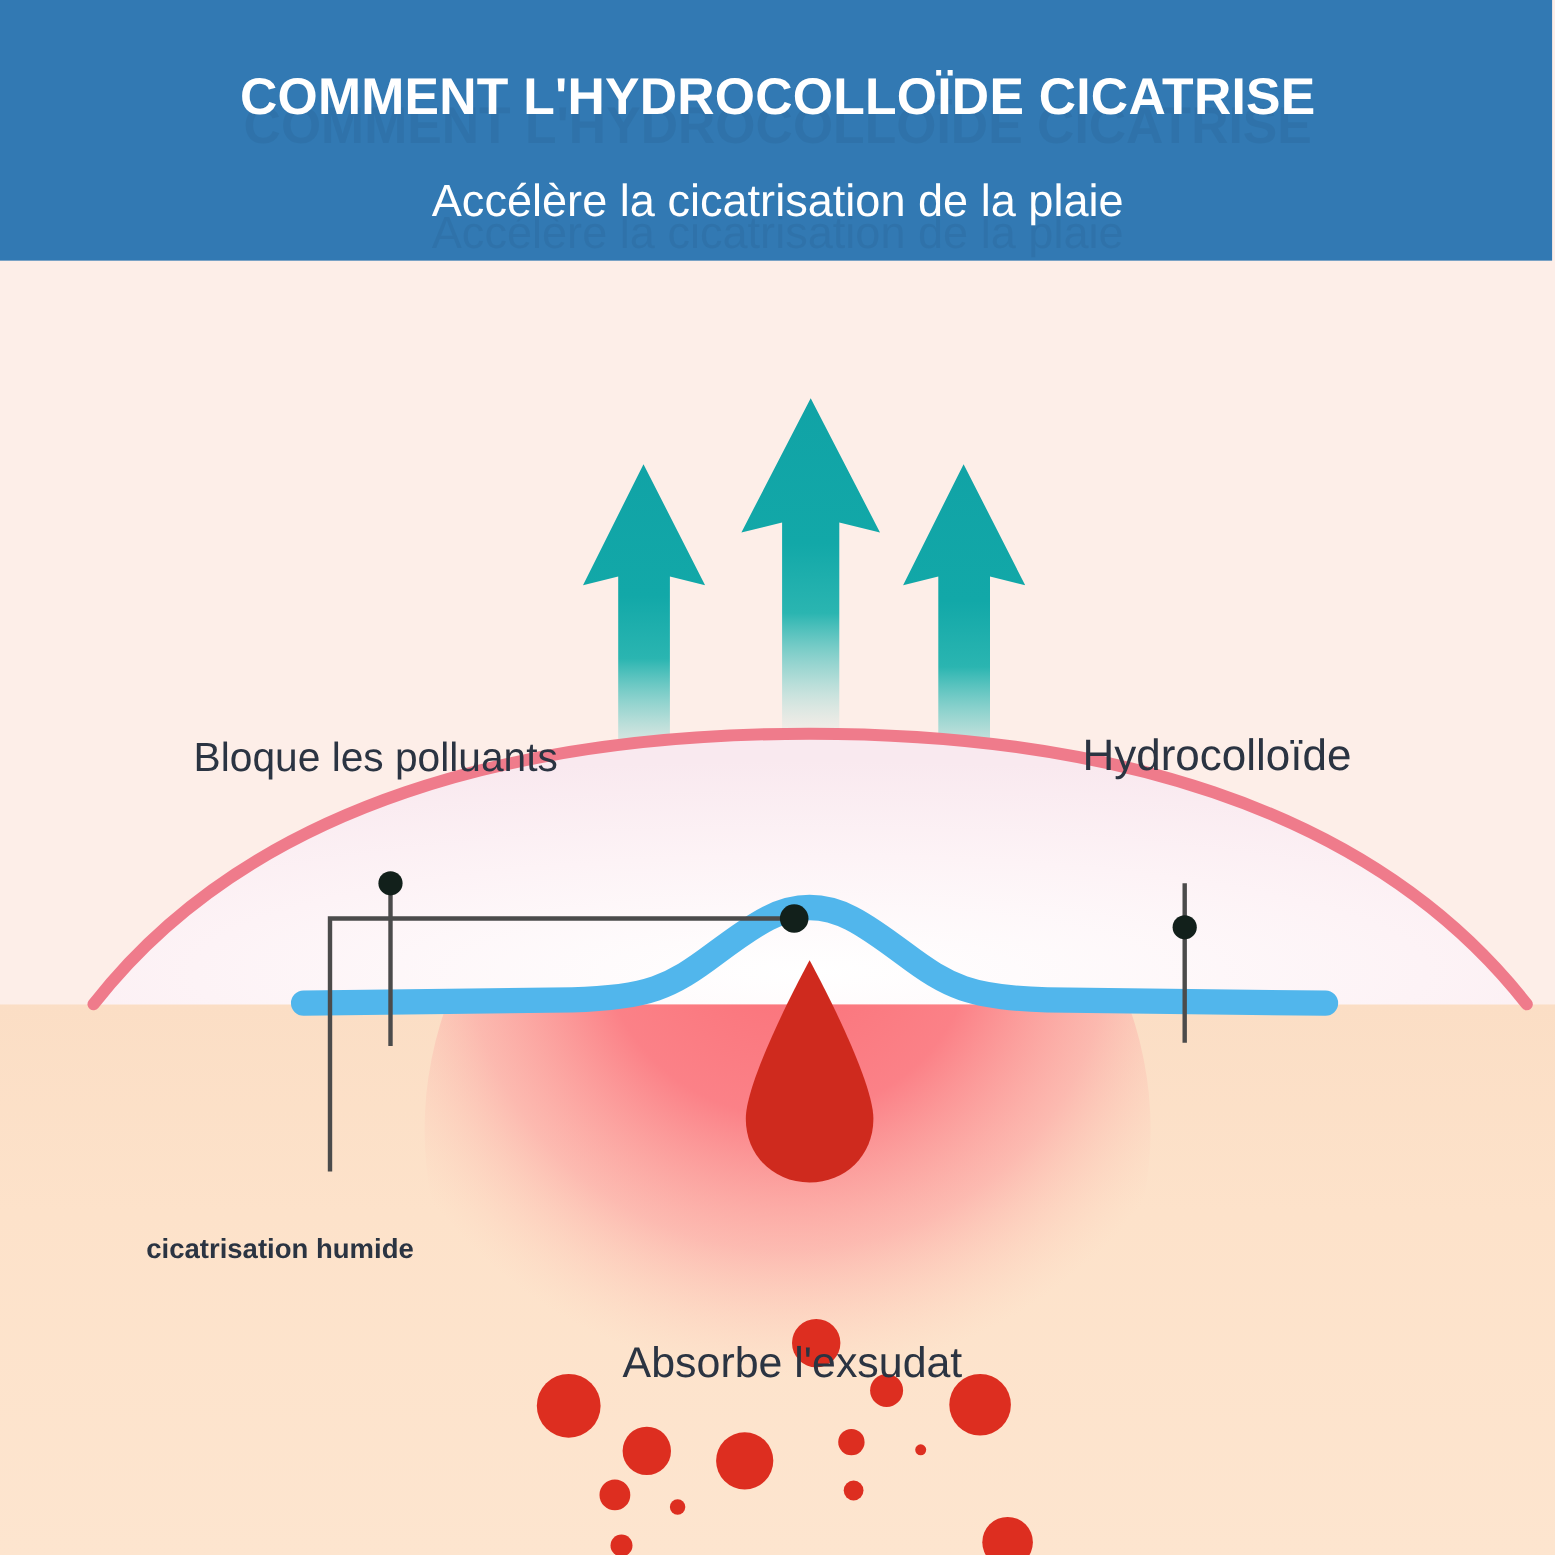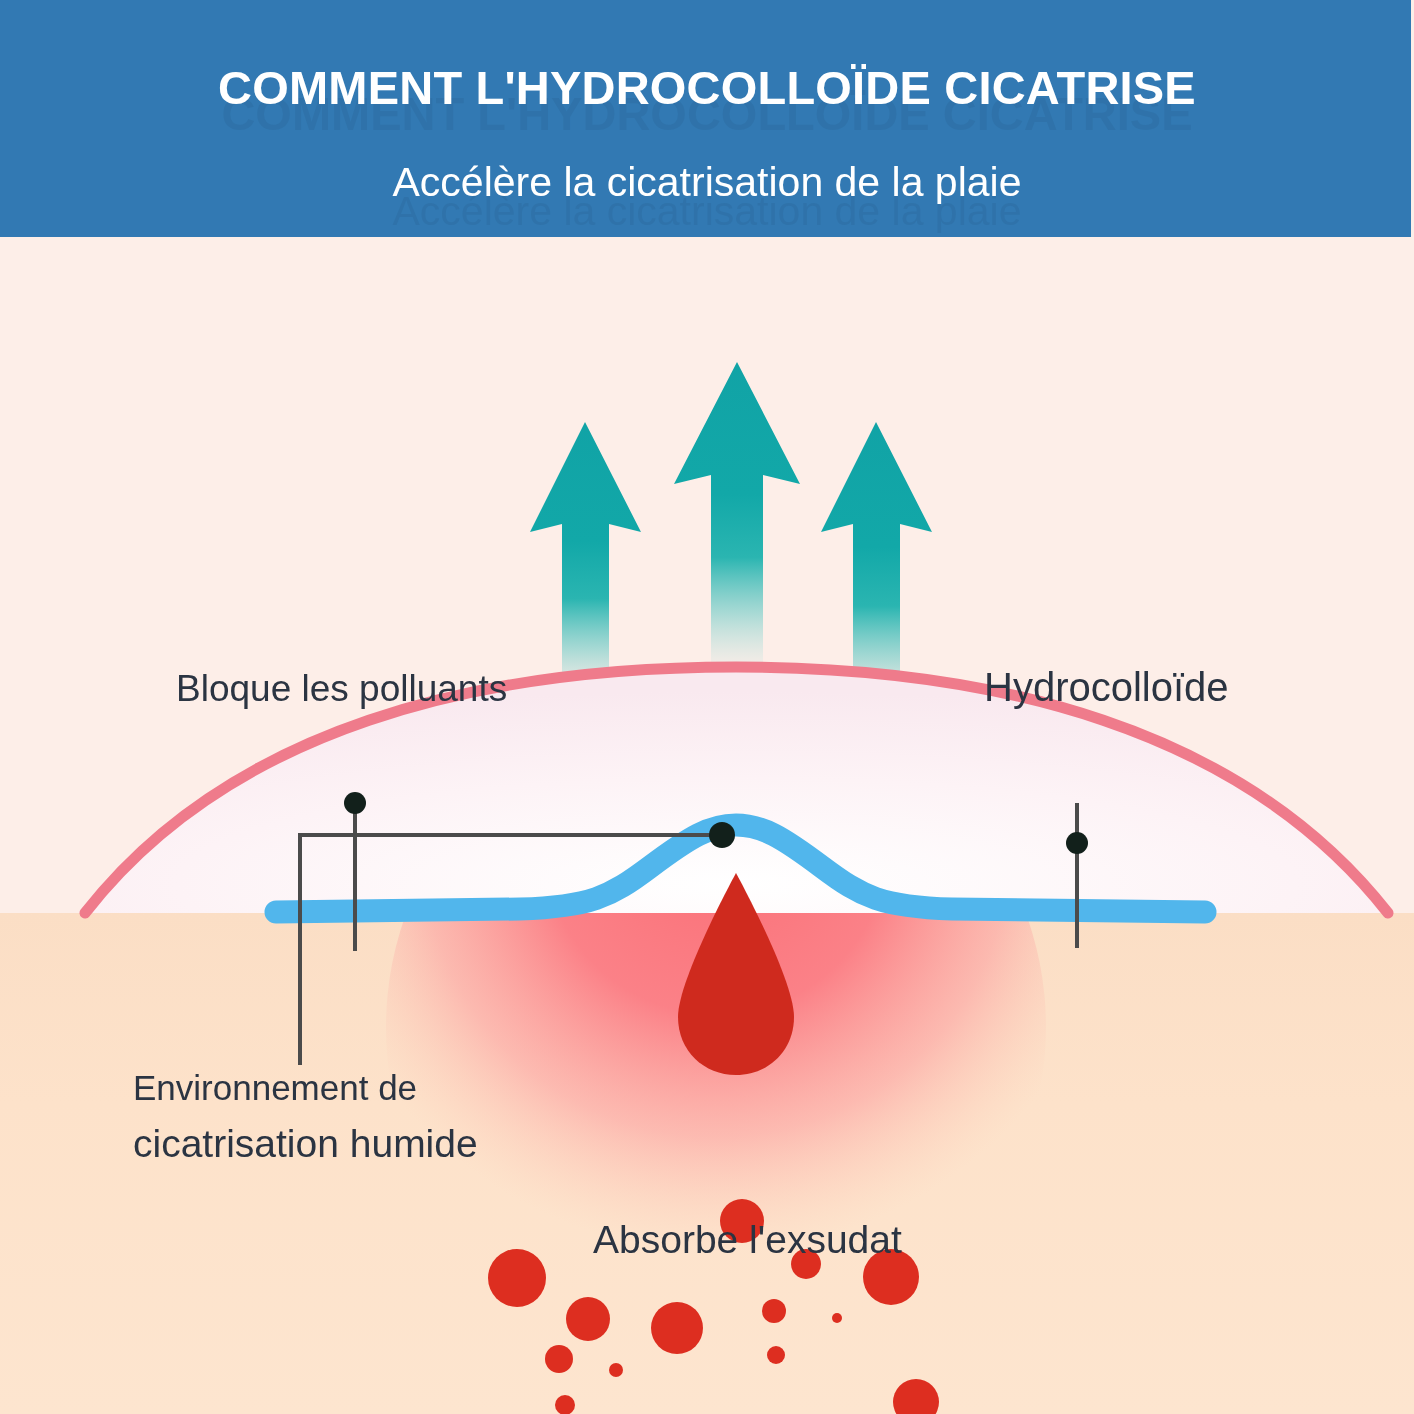--- a/index.html
+++ b/index.html
@@ -102,24 +102,25 @@
     font-size: 40px;
   }
   #label-moist-line1 {
     left: 133px;
     top: 1068px;
     font-size: 35px;
   }
   #label-moist-line2 {
     left: 133px;
     top: 1122px;
-    font-size: 39px;
+    font-size: 25px;
+    font-weight: bold;
   }
   #label-absorbs-exudate {
-    left: 593px;
+    left: 566px;
     top: 1218px;
     font-size: 39px;
     text-align: center;
   }
 </style>
 </head>
 <body>
 
 <div id="infographic">
 
@@ -247,19 +248,18 @@
 
       <polyline fill="none" stroke="#4b4b4b" stroke-width="4" points="300,828 300,598 722,598"></polyline>
       <circle cx="722" cy="598" r="13" fill="#12201b"></circle>
     </g>
   </svg>
 
   <div class="callout" id="label-hydrocolloid">Hydrocolloïde</div>
 
   <div class="callout" id="label-blocks-pollutants">Bloque les polluants</div>
 
-  <div class="callout" id="label-moist-line1">Environnement de</div>
 
   <div class="callout" id="label-moist-line2">cicatrisation humide</div>
 
   <div class="callout" id="label-absorbs-exudate">Absorbe l'exsudat</div>
 
 </div>
 
 </body></html>

